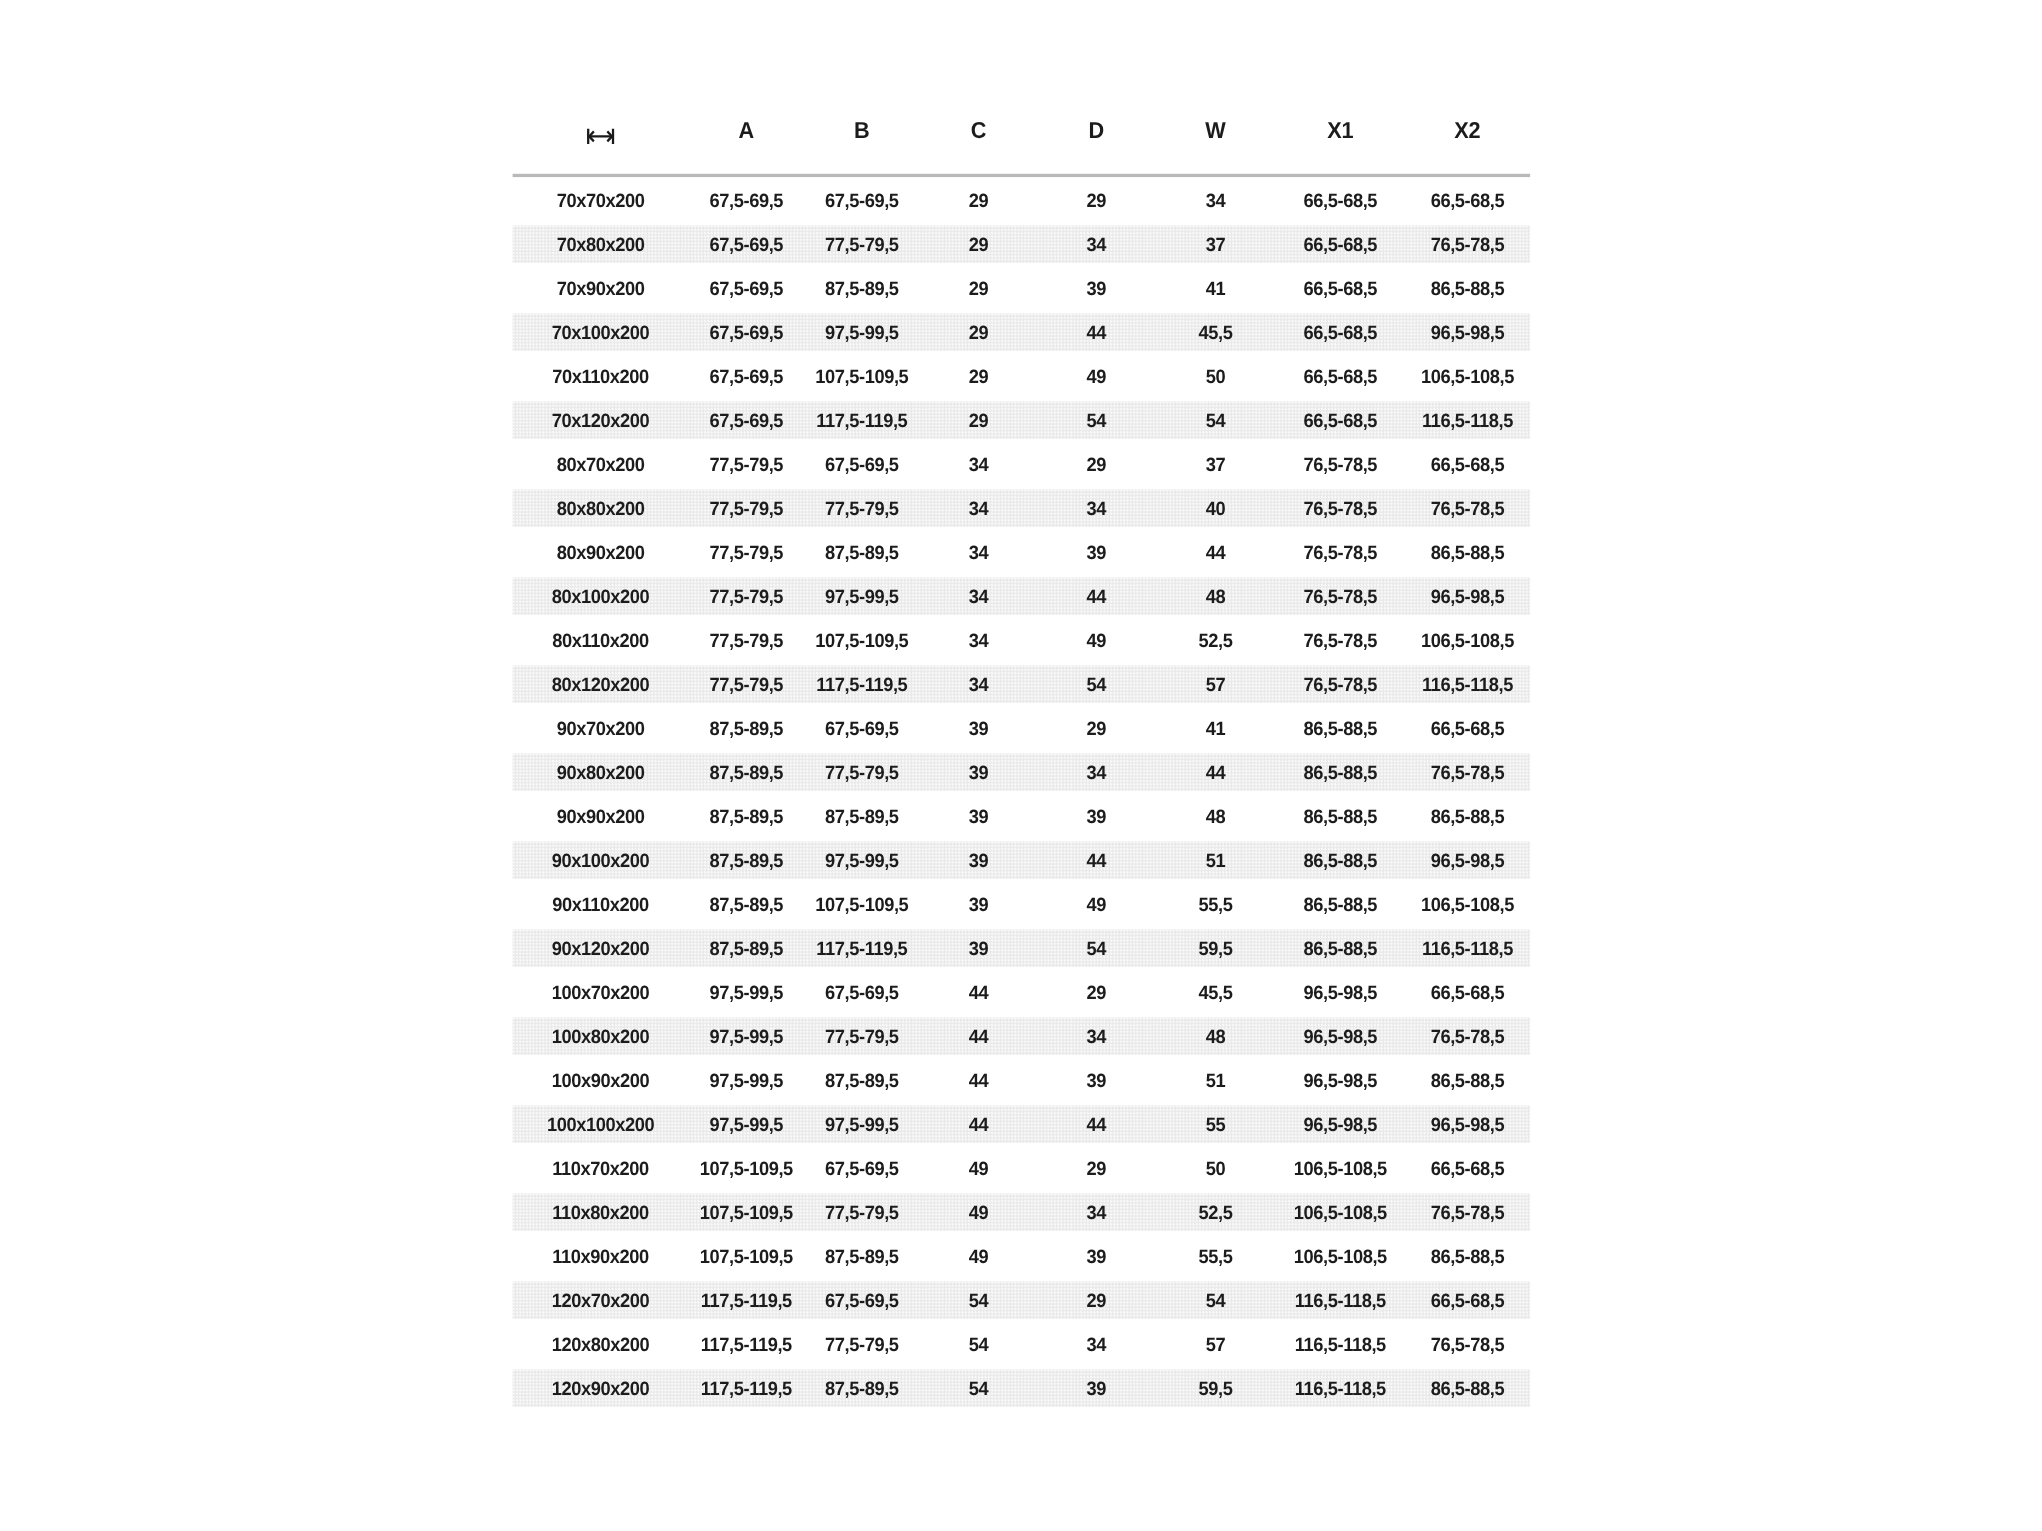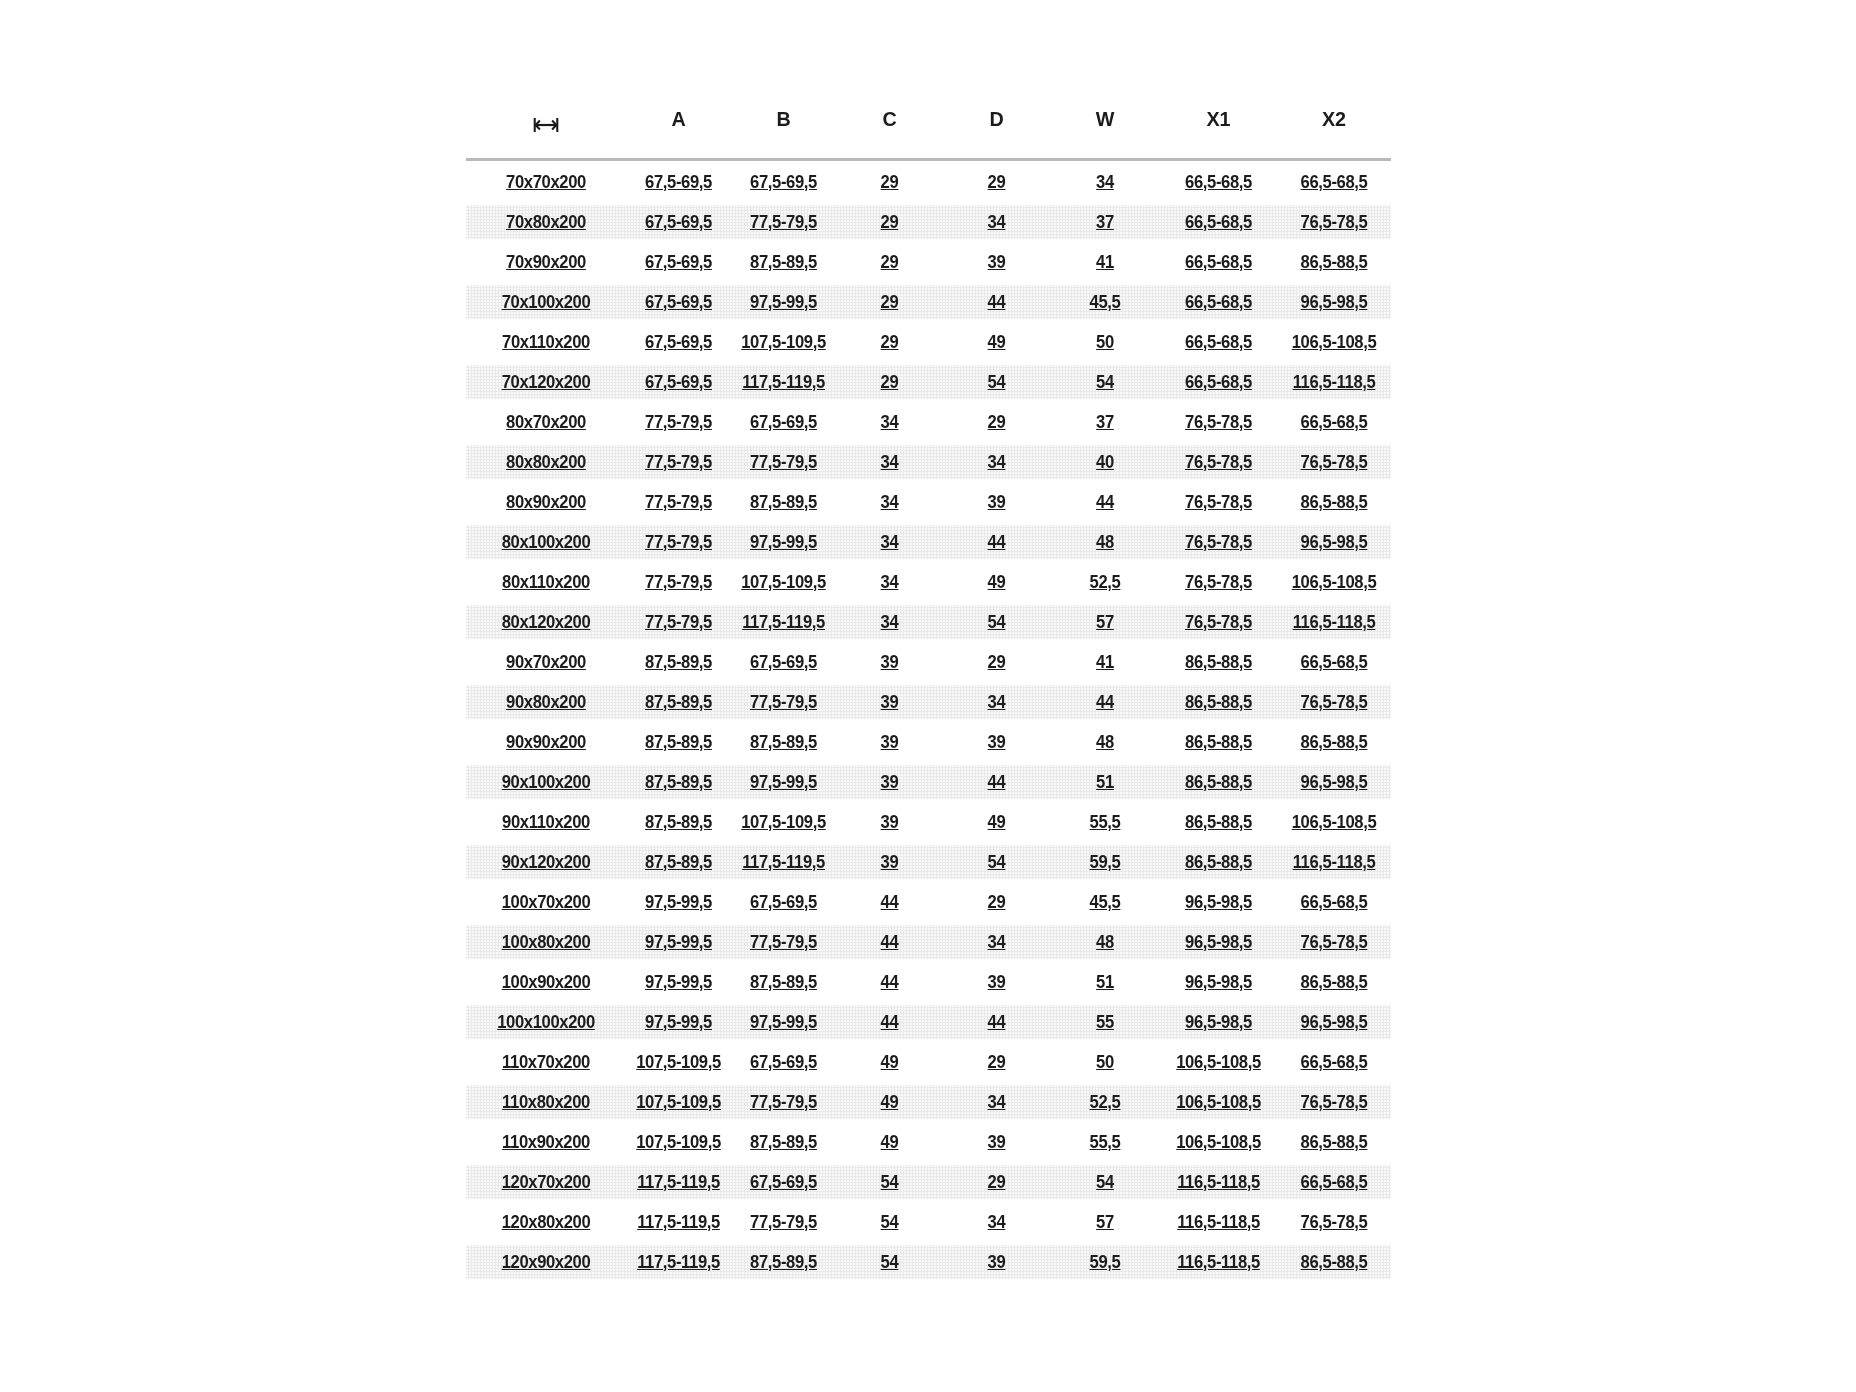--- a/index.html
+++ b/index.html
@@ -38,21 +38,20 @@
     line-height: 40px;
     letter-spacing: -0.2px;
     transform: scaleX(0.94);
   }
   .icon-cell svg {
     vertical-align: middle;
     margin-top: 10px;
   }
   .table-body {
     padding-top: 4px;
-    text-decoration: underline;
   }
   .data-row {
     height: 34px;
     margin-bottom: 6px;
     align-items: center;
   }
   .data-row:nth-child(even) {
     background-color: #e9e9e9;
     background-image: radial-gradient(circle at 1px 1px, rgba(255,255,255,0.75) 0.9px, rgba(255,255,255,0) 1.1px);
     background-size: 3px 3px;

